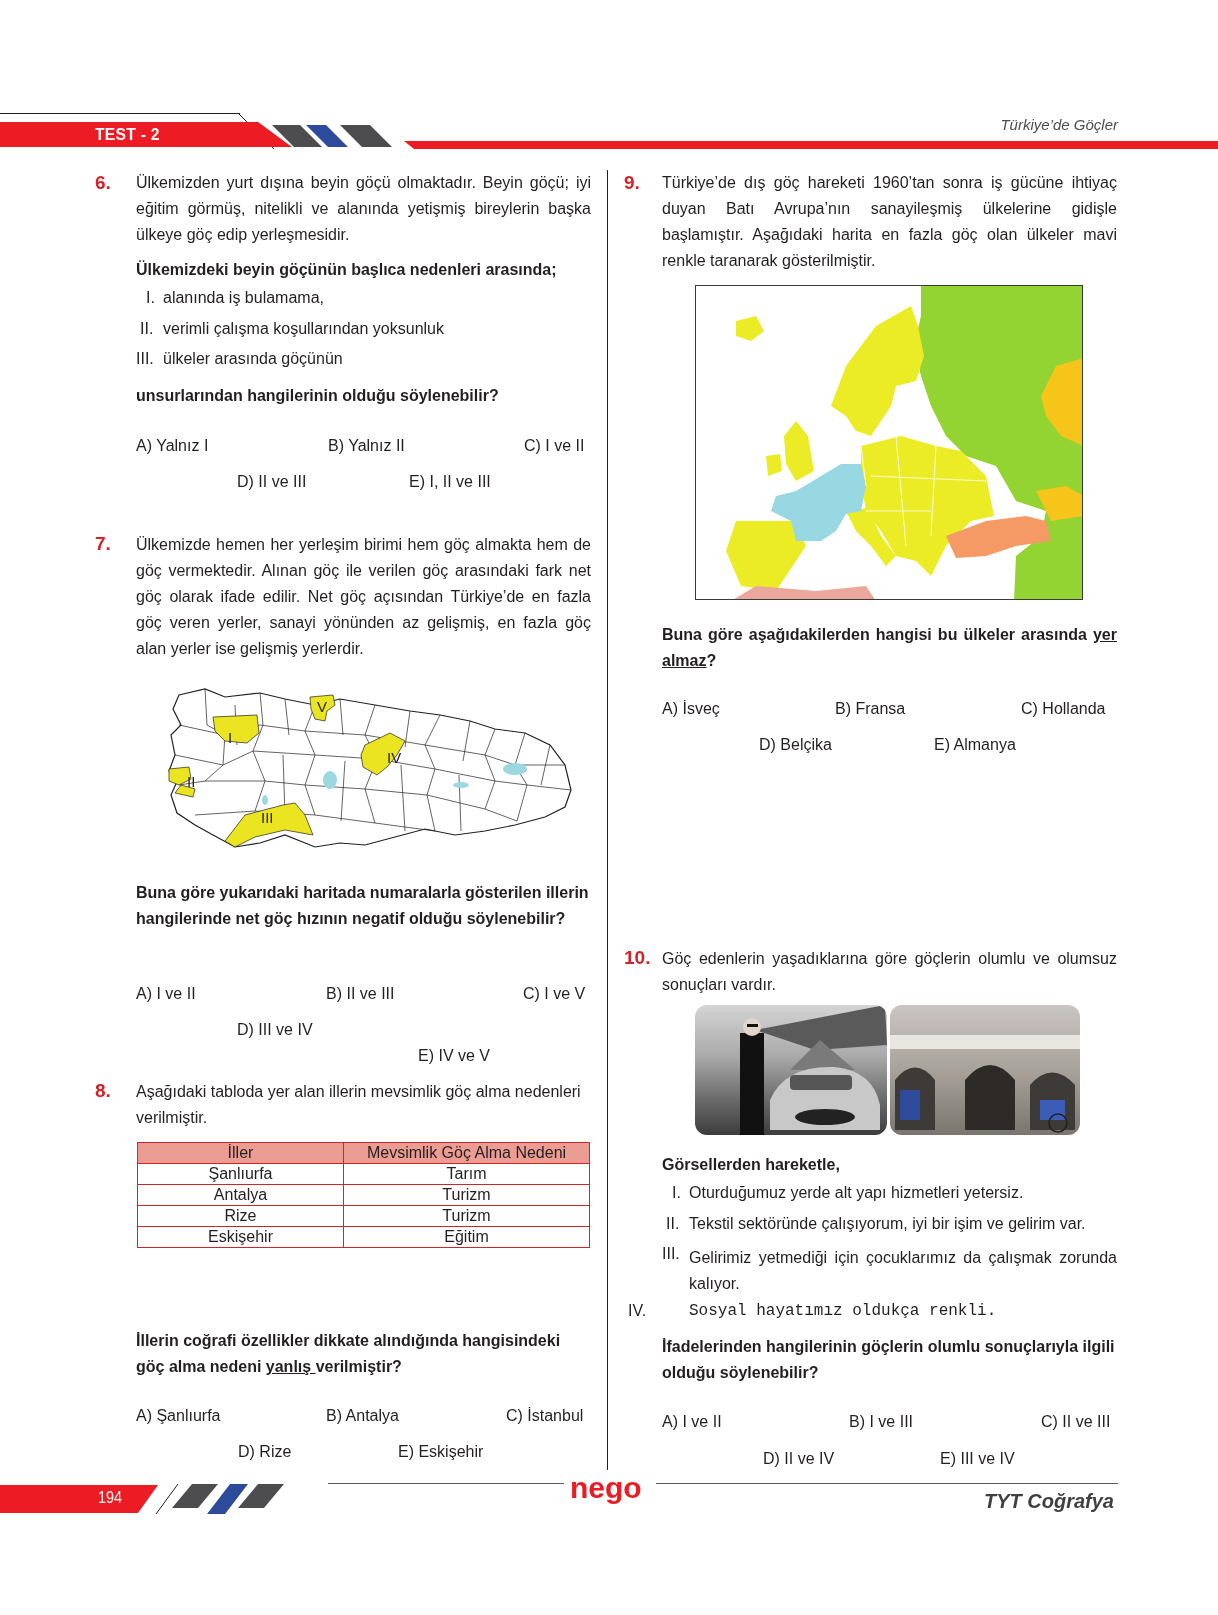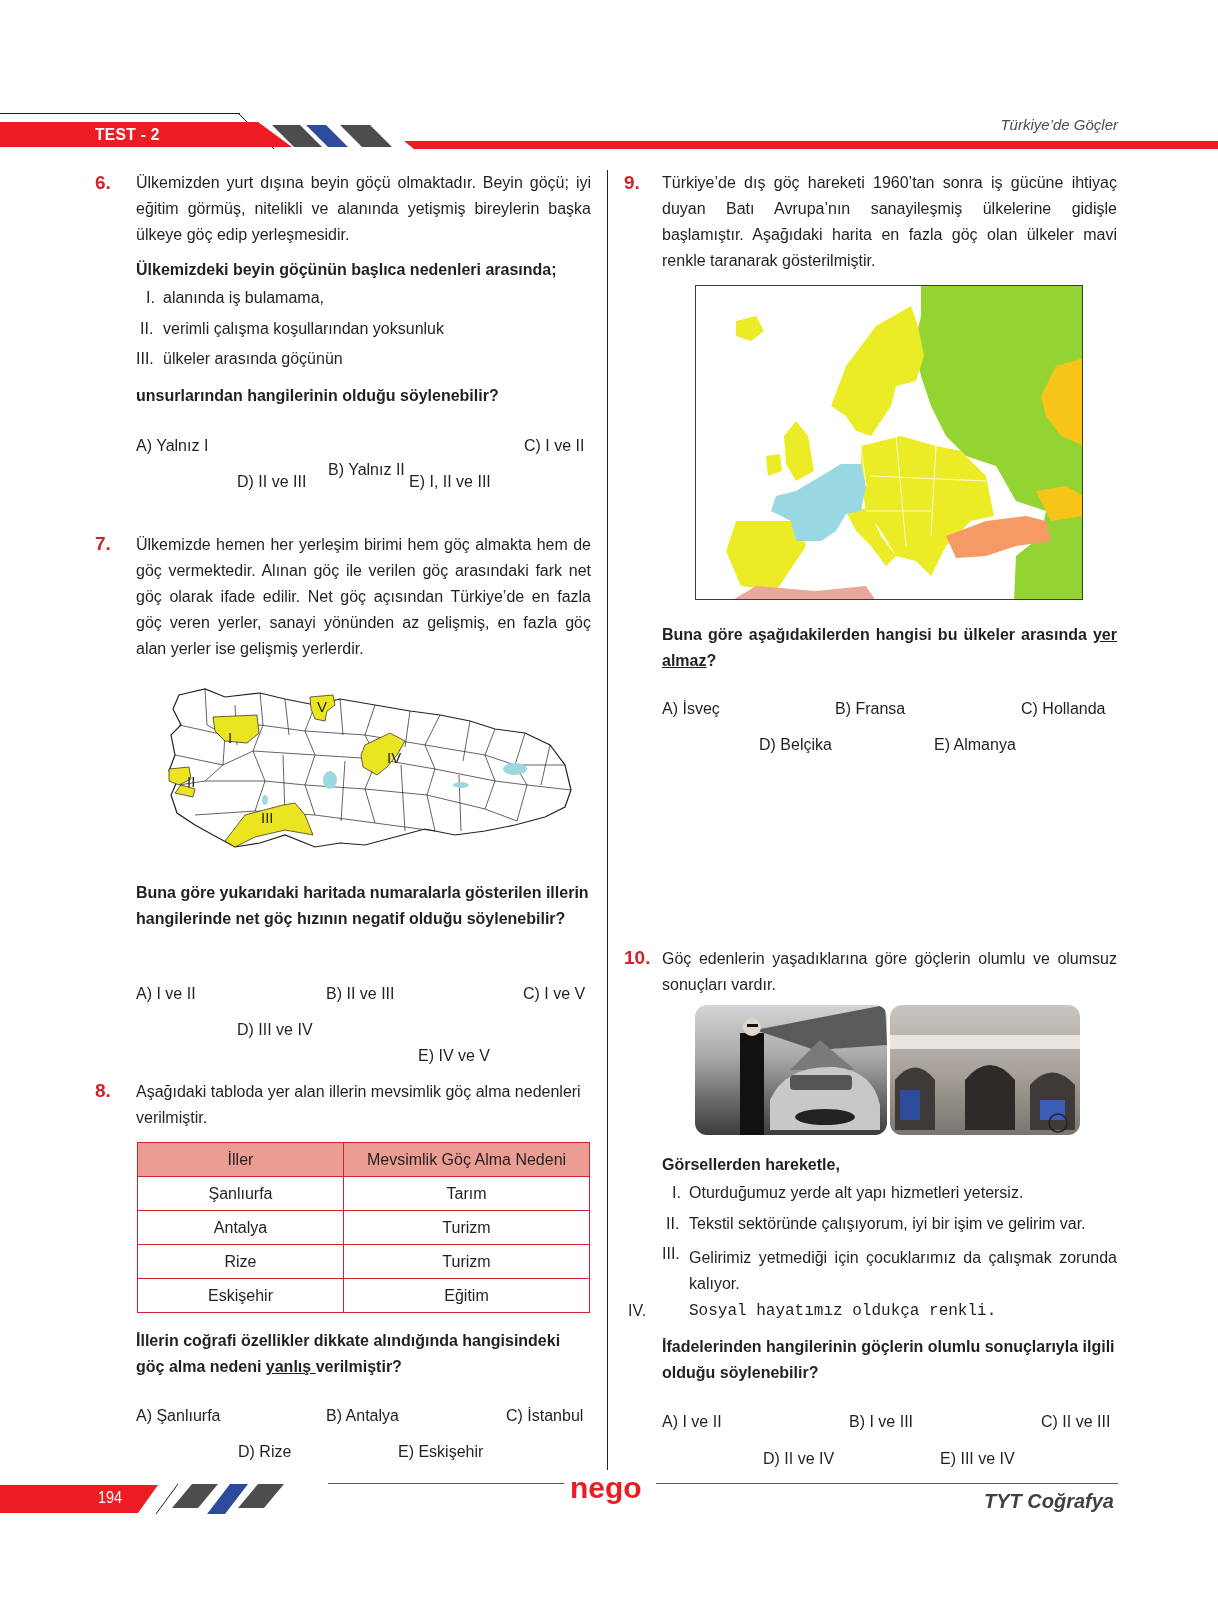--- a/index.html
+++ b/index.html
@@ -24,21 +24,21 @@
     .q { position: absolute; font-size: 16px; line-height: 26px; }
     .qnum { position: absolute; font-weight: bold; color: #d2232a; font-size: 19px; }
     .qtext { position: absolute; width: 455px; text-align: justify; }
     .bold { font-weight: bold; }
     .opt { position: absolute; font-size: 16px; }
     .item { position: absolute; font-size: 16px; }
     .u { text-decoration: underline; }
 
     
     table.q8 { position: absolute; left: 137px; top: 1142px; width: 453px; border-collapse: collapse; font-size: 16px; }
-    table.q8 td, table.q8 th { border: 1.5px solid #d2232a; text-align: center; height: 34px; font-weight: normal; }
+    table.q8 td, table.q8 th { border: 1.5px solid #d2232a; text-align: center; height: 21px; font-weight: normal; }
     table.q8 th { background: #eb9d93; }
     table.q8 td:first-child, table.q8 th:first-child { width: 206px; }
 
     
     .tr-map { position: absolute; left: 165px; top: 685px; width: 412px; height: 170px; }
 
     
     .eu-map { position: absolute; left: 695px; top: 285px; width: 388px; height: 315px; border: 1.5px solid #3a3a3a; background: #fff; overflow: hidden; }
 
     
@@ -80,21 +80,21 @@
   <div>
     <span class="item" style="left:146px;top:289px;">I.</span>
     <span class="item" style="left:163px;top:289px;">alanında iş bulamama,</span>
     <span class="item" style="left:140px;top:320px;">II.</span>
     <span class="item" style="left:163px;top:320px;">verimli çalışma koşullarından yoksunluk</span>
     <span class="item" style="left:136px;top:350px;">III.</span>
     <span class="item" style="left:163px;top:350px;">ülkeler arasında göçünün</span>
   </div>
   <p class="q bold" style="left:136px;top:383px;">unsurlarından hangilerinin olduğu söylenebilir?</p>
   <span class="opt" style="left:136px;top:437px;">A) Yalnız I</span>
-  <span class="opt" style="left:328px;top:437px;margin-top:24px;">B) Yalnız II</span>
+  <span class="opt" style="left:328px;top:437px;">B) Yalnız II</span>
   <span class="opt" style="left:524px;top:437px;">C) I ve II</span>
   <span class="opt" style="left:237px;top:473px;">D) II ve III</span>
   <span class="opt" style="left:409px;top:473px;">E) I, II ve III</span>
 </section>
 
 <section>
   <span class="qnum" style="left:95px;top:533px;">7.</span>
   <p class="qtext q" style="left:136px;top:532px;">Ülkemizde hemen her yerleşim birimi hem göç almakta hem de göç vermektedir. Alınan göç ile verilen göç arasındaki fark net göç olarak ifade edilir. Net göç  açısından Türkiye’de en fazla göç veren yerler, sanayi yönünden az gelişmiş, en fazla göç alan yerler ise gelişmiş yerlerdir.</p>
 
   <svg class="tr-map" viewBox="0 0 412 170">

